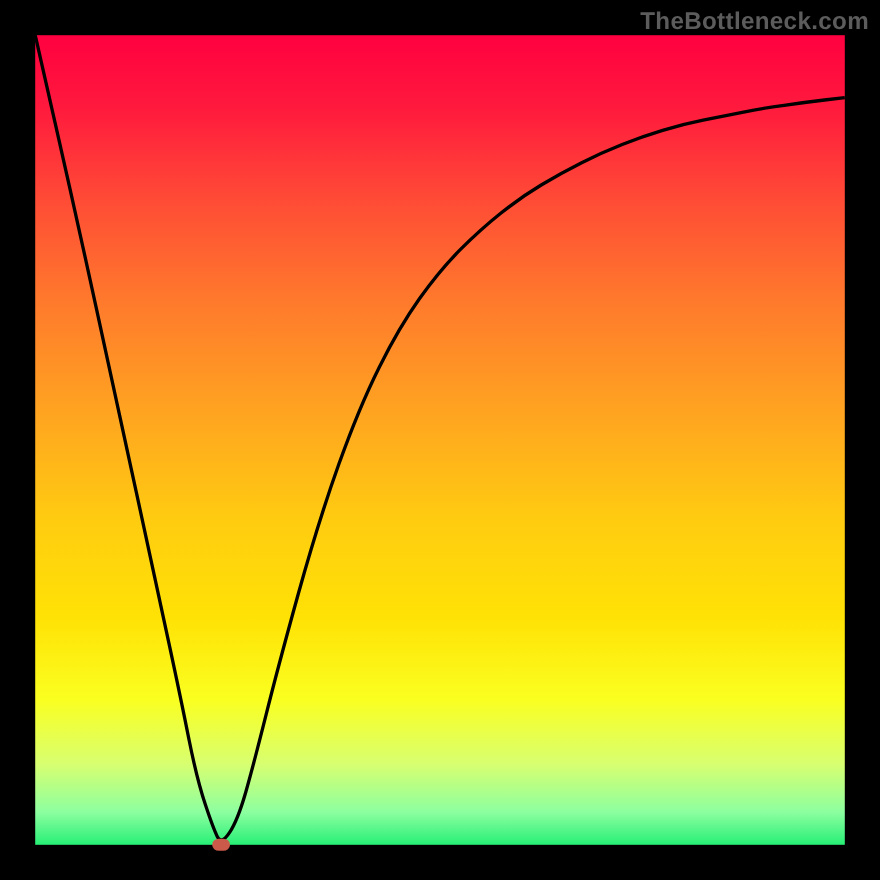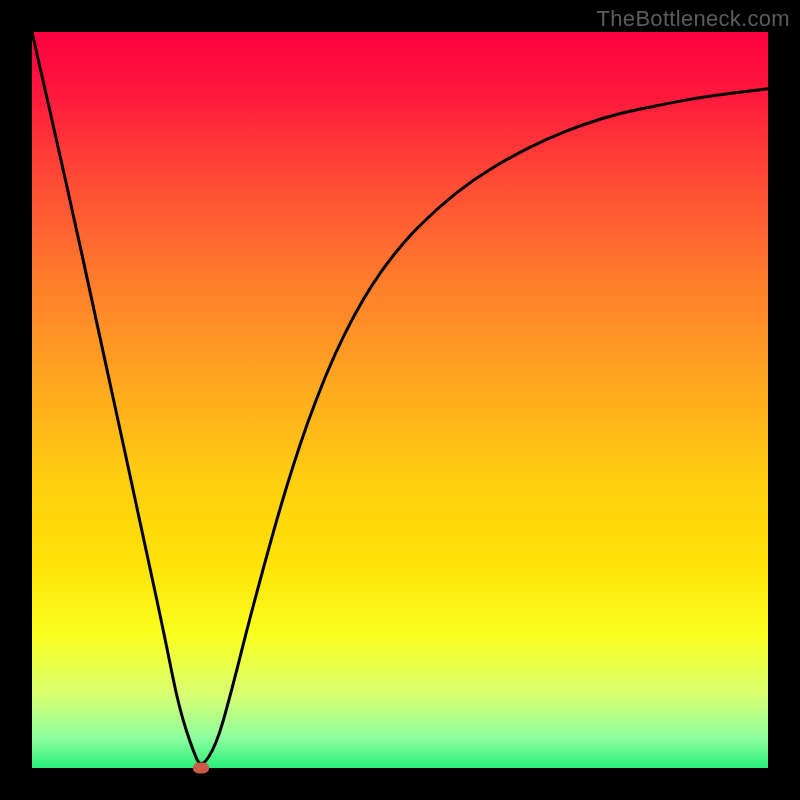--- a/index.html
+++ b/index.html
@@ -35,21 +35,21 @@
       #d8ff70 90%,
       #8cffa0 96%,
       #27ef76 100%);
   }
   .watermark {
     position: absolute;
     top: 6px;
     right: 10px;
     color: #5c5c5c;
     font-size: 22px;
-    font-weight: 400;
+    font-weight: 700;
     letter-spacing: 0.3px;
     z-index: 5;
   }
   svg.curve {
     position: absolute;
     left: 0;
     top: 0;
     width: 736px;
     height: 736px;
     overflow: visible;

